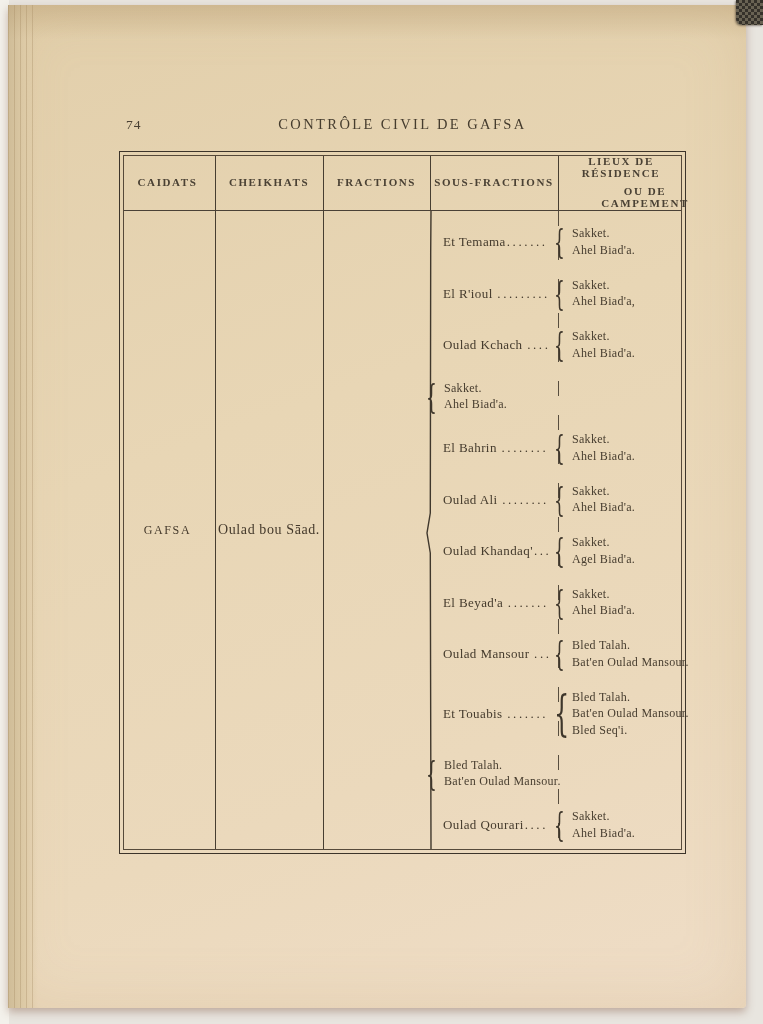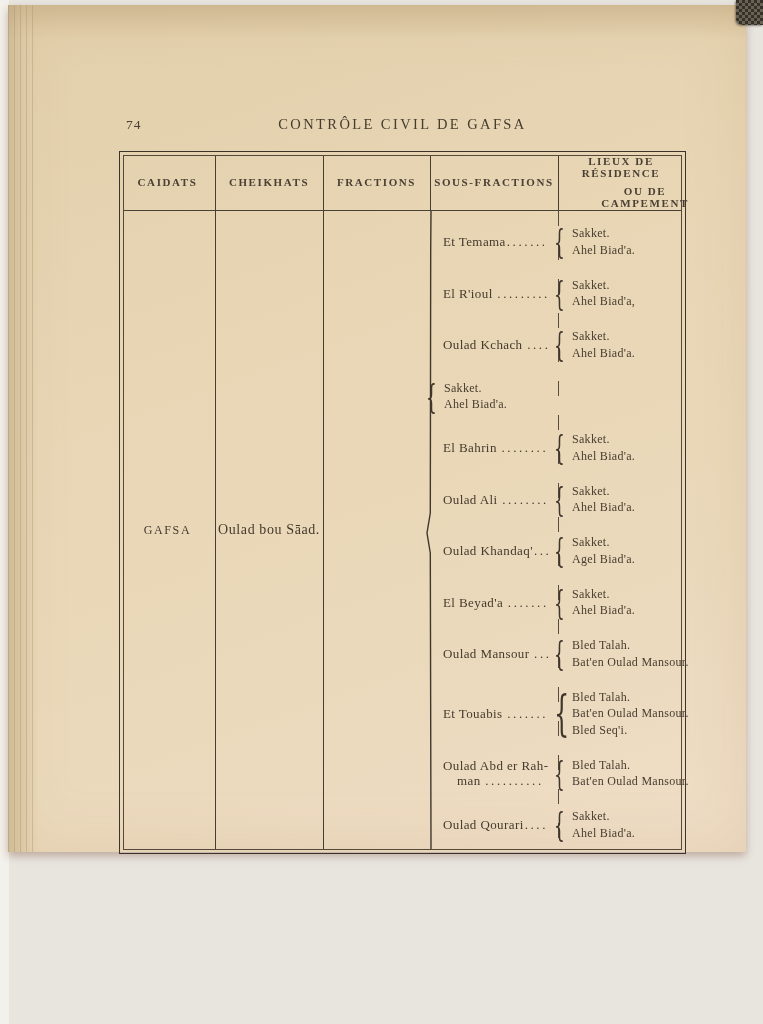--- a/index.html
+++ b/index.html
@@ -4,21 +4,21 @@
 <style>
   html,body{margin:0;padding:0;}
   body{
     width:763px;height:1024px;position:relative;overflow:hidden;
     background:linear-gradient(90deg,#f3f1eb 0 9px,#e8e5df 9px 100%);
     font-family:"Liberation Serif","DejaVu Serif",serif;
     color:#463c2e;
   }
   
   .page{
-    position:absolute;left:8px;top:5px;width:738px;height:847px;
+    position:absolute;left:8px;top:5px;width:738px;height:1003px;
     background:linear-gradient(160deg,#e2cfab 0%,#e8d6b5 40%,#ebd9bc 72%,#efddc7 100%);
     box-shadow:0 4px 9px rgba(140,100,80,.45), inset 0 0 60px rgba(190,160,110,.22);
     border-radius:0 0 4px 3px;
   }
   .edge-left{
     position:absolute;left:0;top:0;bottom:0;width:30px;
     background:
       repeating-linear-gradient(90deg,rgba(150,122,82,.28) 0 1px,rgba(0,0,0,0) 1px 6px),
       linear-gradient(90deg,#cfbc97 0%,#ddcaa6 55%,rgba(221,202,166,0) 100%);
   }
@@ -225,24 +225,20 @@
             <div class="sf-line"><span class="sf-text">Et Touabis </span><span class="sf-dots">.......</span></div>
           </div>
           <div class="brace big">{</div>
           <div class="res">
             <div class="res-line">Bled Talah.</div>
             <div class="res-line">Bat'en Oulad Mansour.</div>
             <div class="res-line">Bled Seq'i.</div>
           </div>
         </div>
         <div class="entry-row">
-          <div class="sf-name">
-            <div class="sf-line"><span class="sf-text">Oulad Abd er Rah-</span><span class="sf-dots"></span></div>
-            <div class="sf-line"><span class="sf-text">man </span><span class="sf-dots">..........</span></div>
-          </div>
           <div class="brace">{</div>
           <div class="res">
             <div class="res-line">Bled Talah.</div>
             <div class="res-line">Bat'en Oulad Mansour.</div>
           </div>
         </div>
         <div class="entry-row">
           <div class="sf-name">
             <div class="sf-line"><span class="sf-text">Oulad Qourari</span><span class="sf-dots">....</span></div>
           </div>

